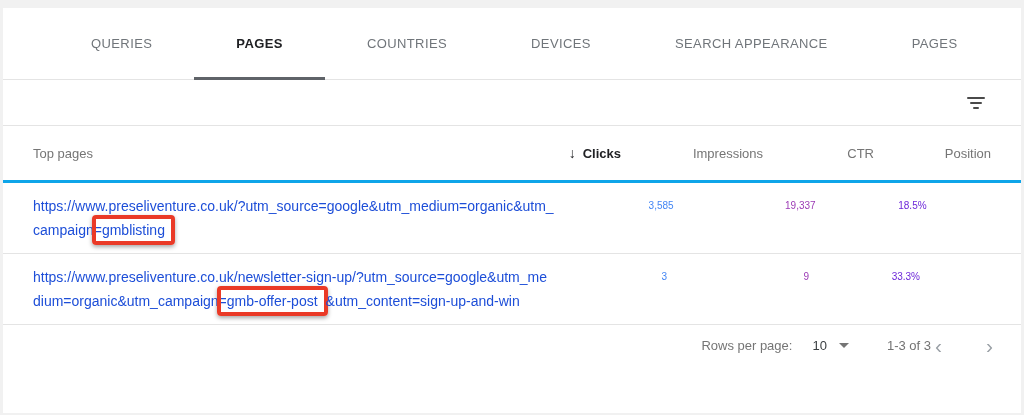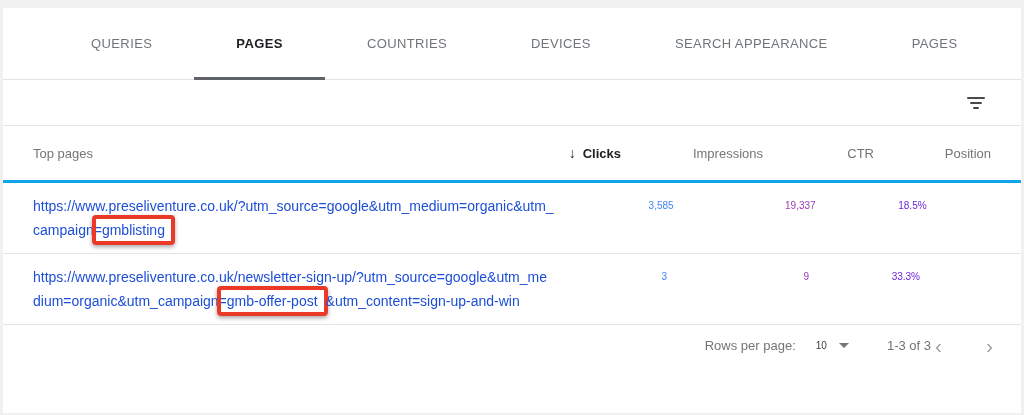--- a/index.html
+++ b/index.html
@@ -117,21 +117,21 @@
     align-items: center;
     justify-content: flex-end;
     padding-right: 24px;
     font-size: 13px;
     color: #757575;
   }
   .rpp-label { margin-right: 20px; }
   .rpp-select {
     display: flex; align-items: center; cursor: pointer;
     background: none; border: none;
-    font-size: 10px; color: #3c4043;
+    font-size: 13px; color: #3c4043;
     font-family: "Liberation Sans", sans-serif;
   }
   .rpp-value { margin-right: 12px; }
   .dd-arrow {
     width: 0; height: 0;
     border-left: 5px solid transparent;
     border-right: 5px solid transparent;
     border-top: 5px solid #757575;
     margin-right: 38px;
   }

